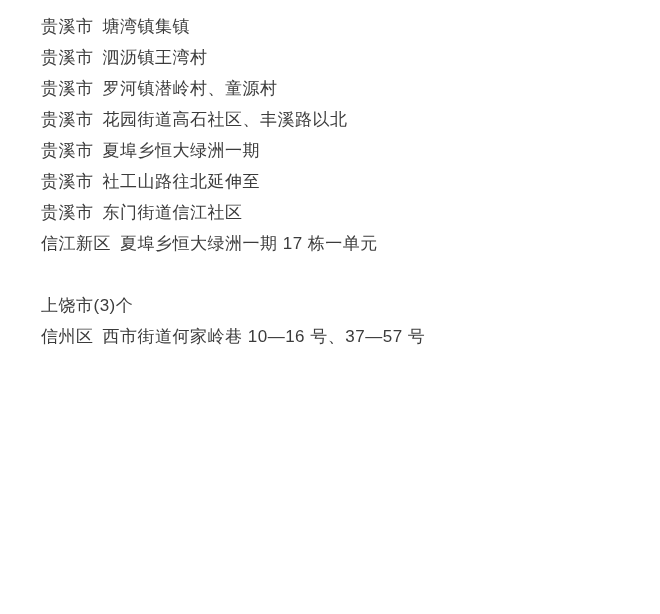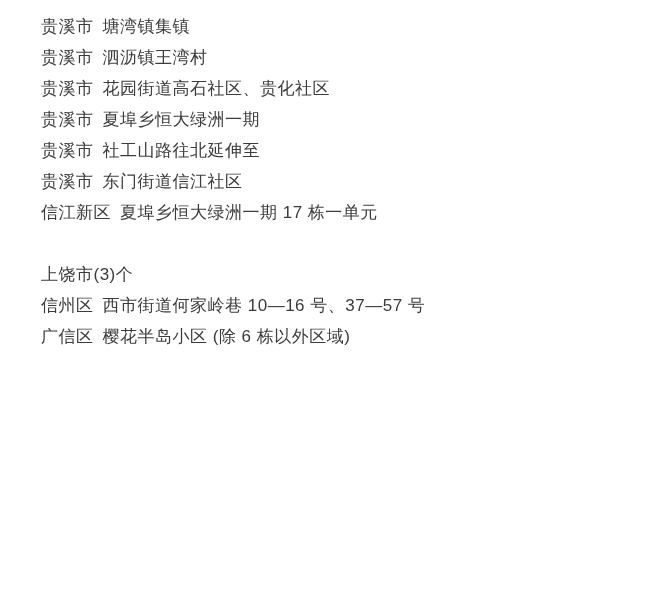--- a/index.html
+++ b/index.html
@@ -49,39 +49,39 @@
 <div class="doc">
 
   <div class="section">
     <div class="entry">
       <span class="district">贵溪市</span><span class="area">塘湾镇集镇</span>
     </div>
     <div class="entry">
       <span class="district">贵溪市</span><span class="area">泗沥镇王湾村</span>
     </div>
     <div class="entry">
-      <span class="district">贵溪市</span><span class="area">花园街道高石社区、贵化社区</span>
+      <span class="district">贵溪市</span><span class="area">罗河镇潜岭村、童源村</span>
+    </div>
+    <div class="entry">
+      <span class="district">贵溪市</span><span class="area">花园街道高石社区、丰溪路以北</span>
     </div>
     <div class="entry">
       <span class="district">贵溪市</span><span class="area">夏埠乡恒大绿洲一期</span>
     </div>
     <div class="entry">
       <span class="district">贵溪市</span><span class="area">社工山路往北延伸至</span>
     </div>
     <div class="entry">
       <span class="district">贵溪市</span><span class="area">东门街道信江社区</span>
     </div>
     <div class="entry">
       <span class="district">信江新区</span><span class="area">夏埠乡恒大绿洲一期 17 栋一单元</span>
     </div>
   </div>
 
   <div class="section">
     <div class="section-header">上饶市(3)个</div>
     <div class="entry">
       <span class="district">信州区</span><span class="area">西市街道何家岭巷 10—16 号、37—57 号</span>
     </div>
-    <div class="entry">
-      <span class="district">广信区</span><span class="area">樱花半岛小区 (除 6 栋以外区域)</span>
-    </div>
   </div>
 
 </div>
 
 </body></html>

